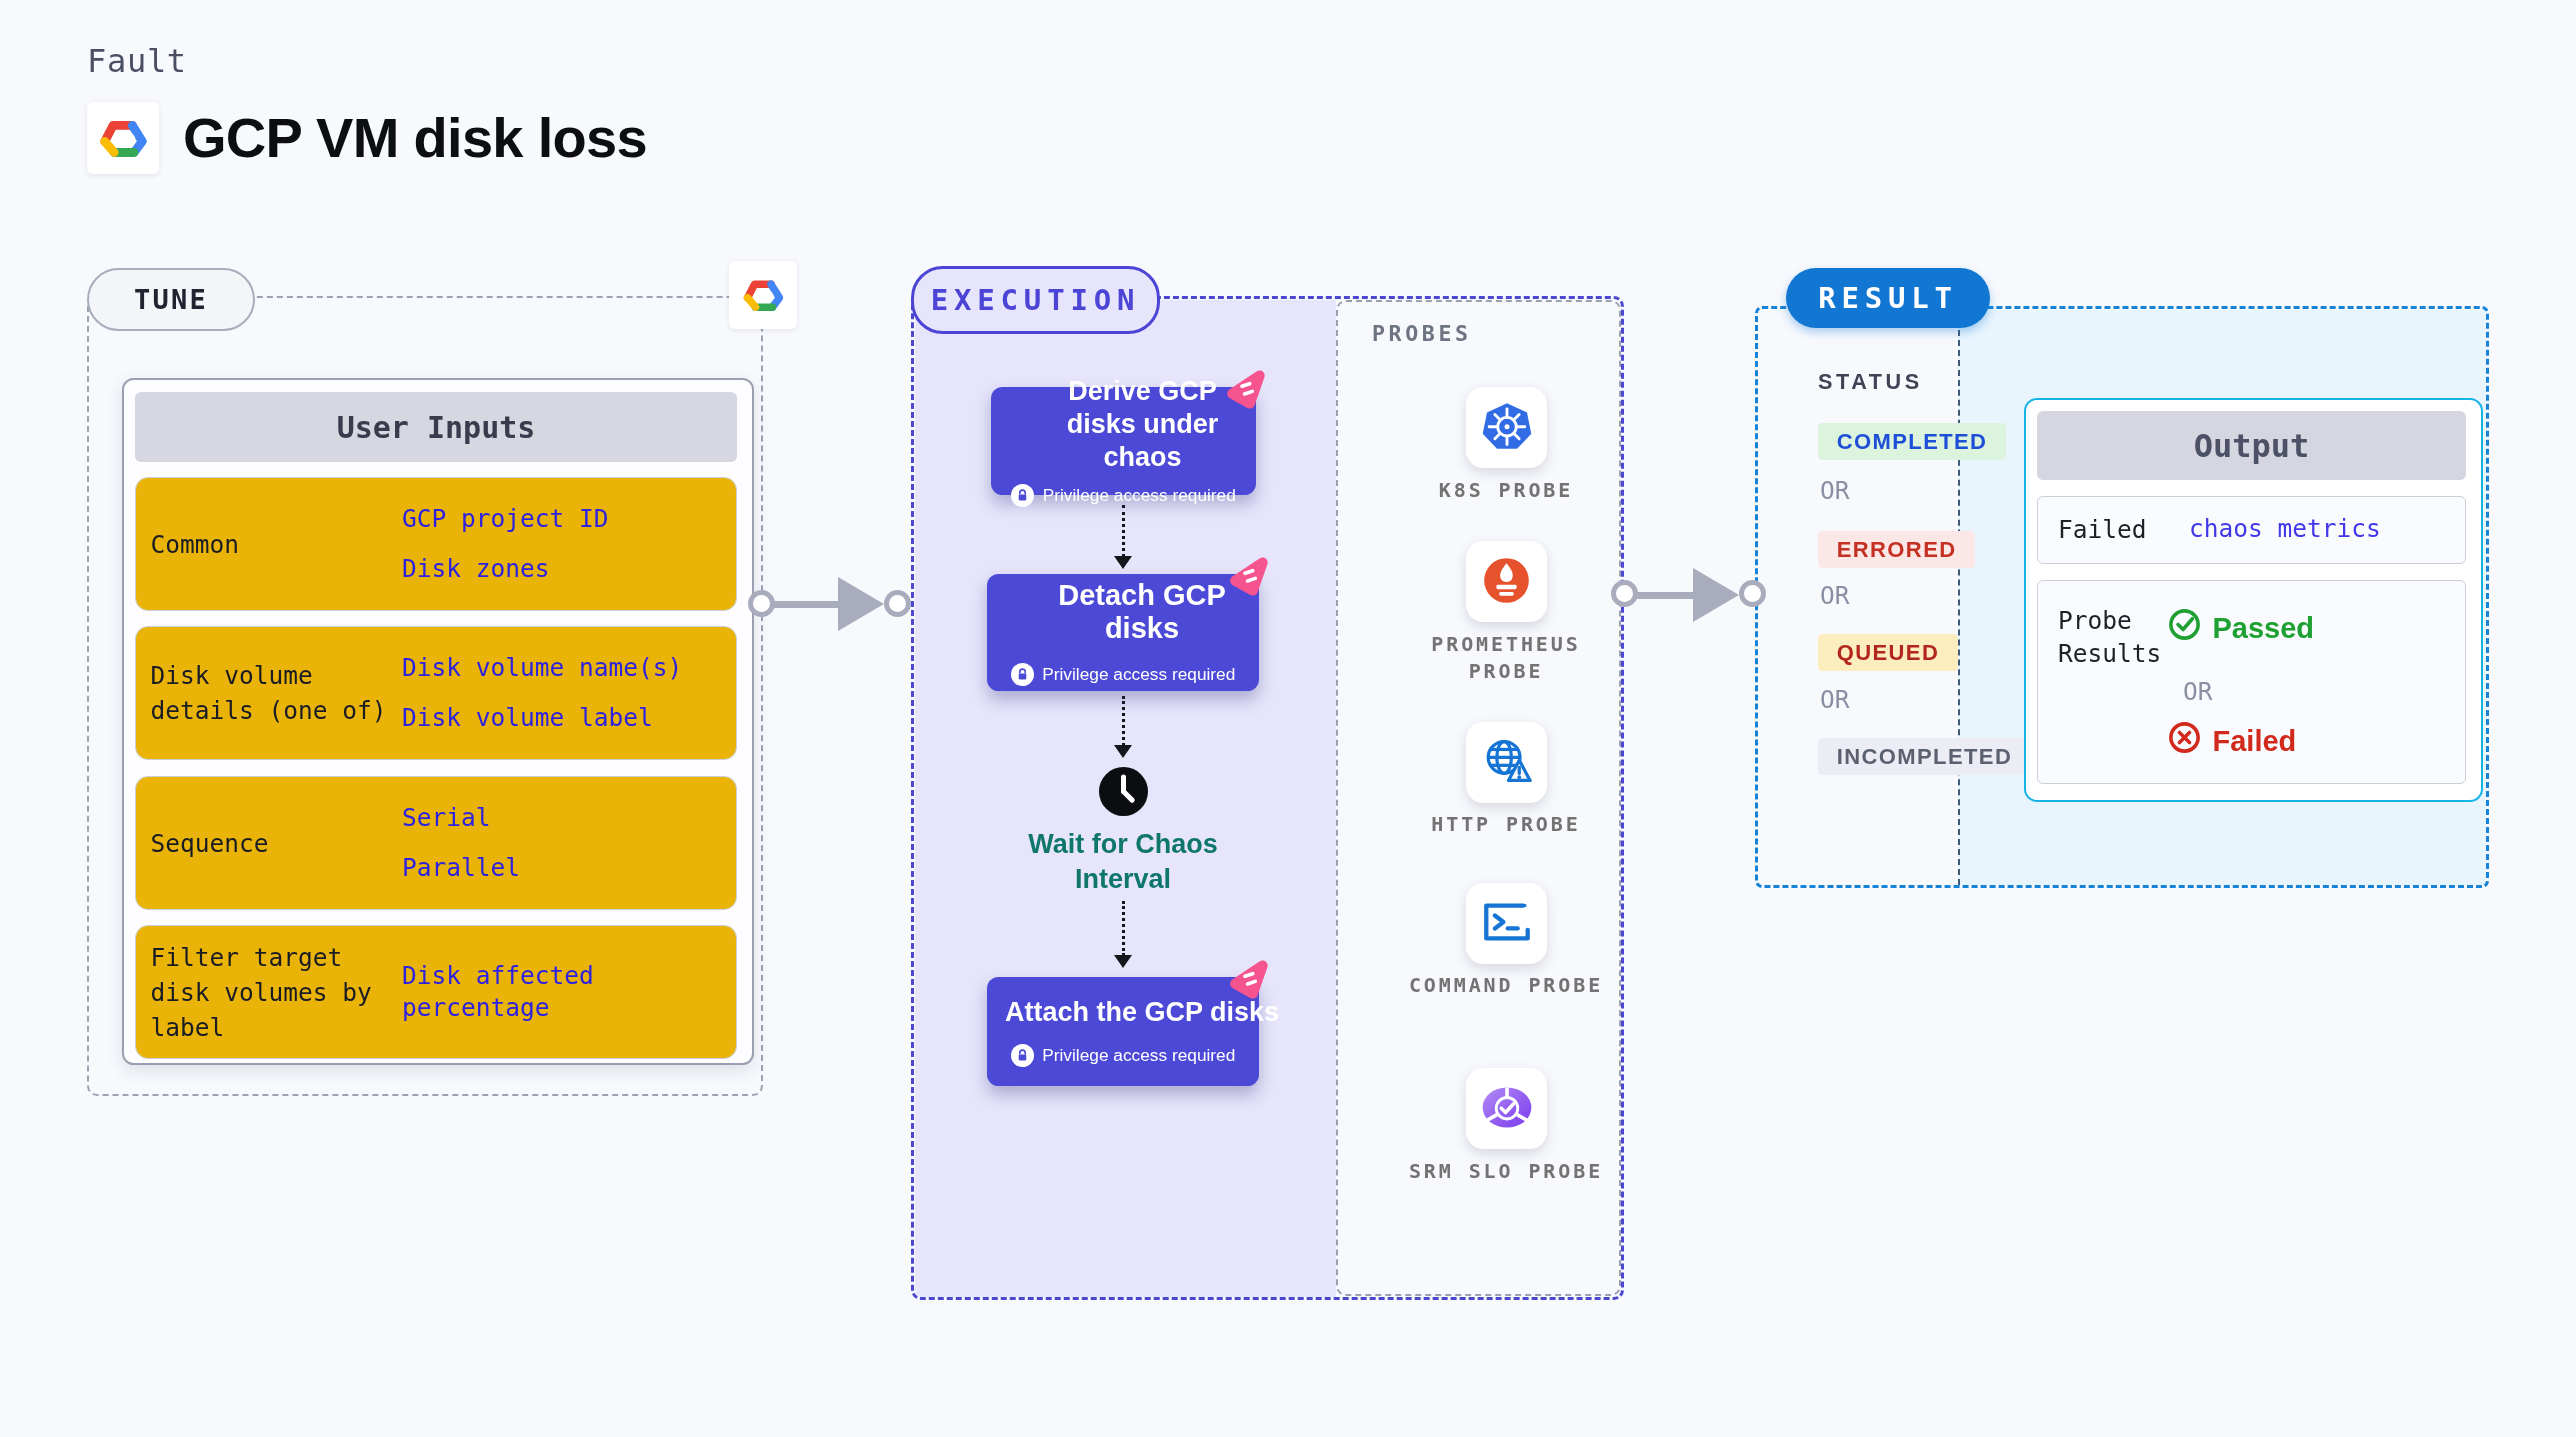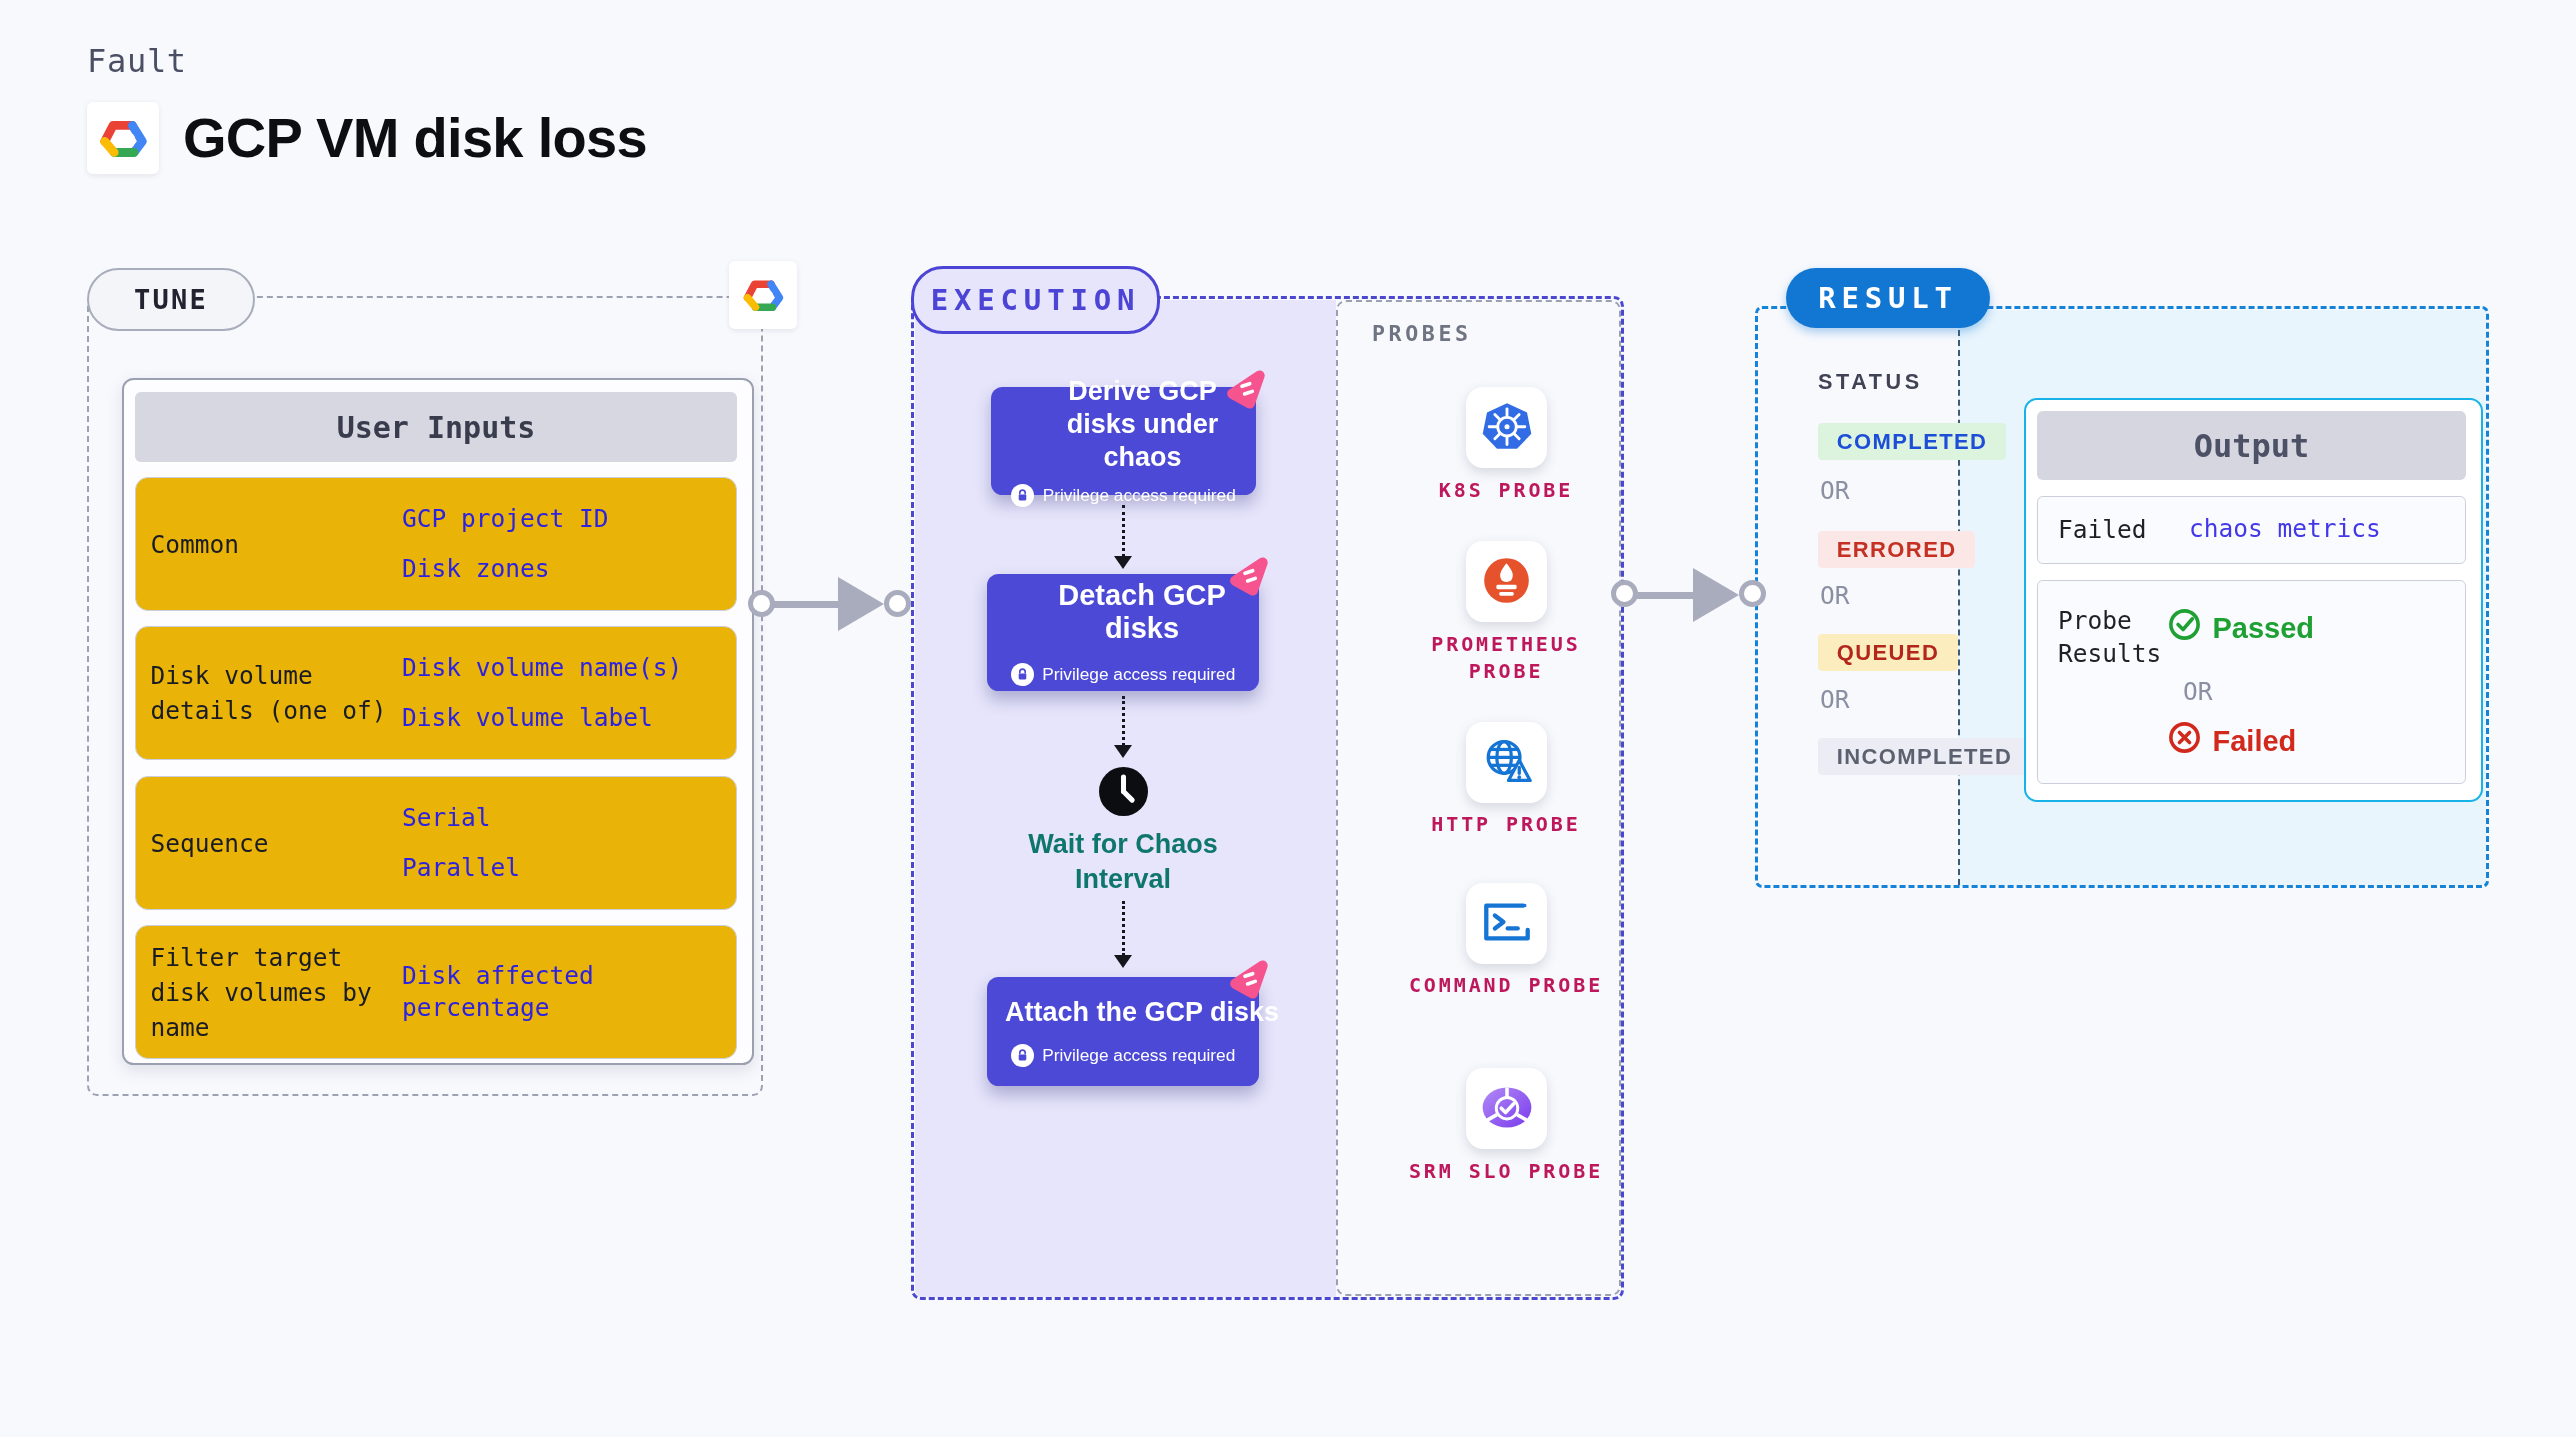--- a/index.html
+++ b/index.html
@@ -74,21 +74,21 @@
 
   .wait-label{left:1015px;top:827px;width:216px;text-align:center;
               font-family:"Liberation Sans",sans-serif;font-weight:700;font-size:27px;
               line-height:35px;color:#0f766e;}
 
   
   .probe-tile{left:1466px;width:81px;height:81px;background:#ffffff;border-radius:17.3px;
               display:flex;align-items:center;justify-content:center;
               box-shadow:0 4.3px 11.5px rgba(70,75,100,.18);}
   .probe-name{left:1391px;width:230px;text-align:center;font-weight:700;font-size:20px;
-              color:#be185d;letter-spacing:2.9px;line-height:27px;}
+              color:#737373;letter-spacing:2.9px;line-height:27px;}
 
   
   .result-box{left:1755px;top:306px;width:734px;height:582px;border:3.6px dashed #1583d8;border-radius:7.2px;
               box-sizing:border-box;}
   .result-cyan{left:1958px;top:310px;width:526px;height:575px;background:#e8f5fd;
                border-left:2.2px dashed #3f5a76;}
   .status-heading{left:1818px;top:369px;font-weight:700;font-size:21.6px;color:#3f4354;letter-spacing:3.6px;
                   font-family:"Liberation Sans",sans-serif;}
   .badge{left:1818px;height:37px;border-radius:4.3px;display:inline-flex;align-items:center;
          padding:0 18.7px;font-family:"Liberation Sans",sans-serif;font-weight:700;
@@ -166,21 +166,21 @@
     </div>
   </div>
   <div class="abs ui-row" style="top:776px">
     <div class="rlabel">Sequence</div>
     <div class="rvals">
       <div class="val">Serial</div>
       <div class="val">Parallel</div>
     </div>
   </div>
   <div class="abs ui-row" style="top:925px">
-    <div class="rlabel">Filter target disk volumes by name</div>
+    <div class="rlabel">Filter target disk volumes by label</div>
     <div class="rvals">
       <div class="val">Disk affected percentage</div>
     </div>
   </div>
 
   <div class="abs garrow-line" style="left:769px;top:601px;width:85px"></div>
   <div class="abs garrow-head" style="left:838px;top:577px"></div>
   <div class="abs garrow-dot" style="left:748px;top:590px"></div>
   <div class="abs garrow-dot" style="left:884px;top:590px"></div>
 

